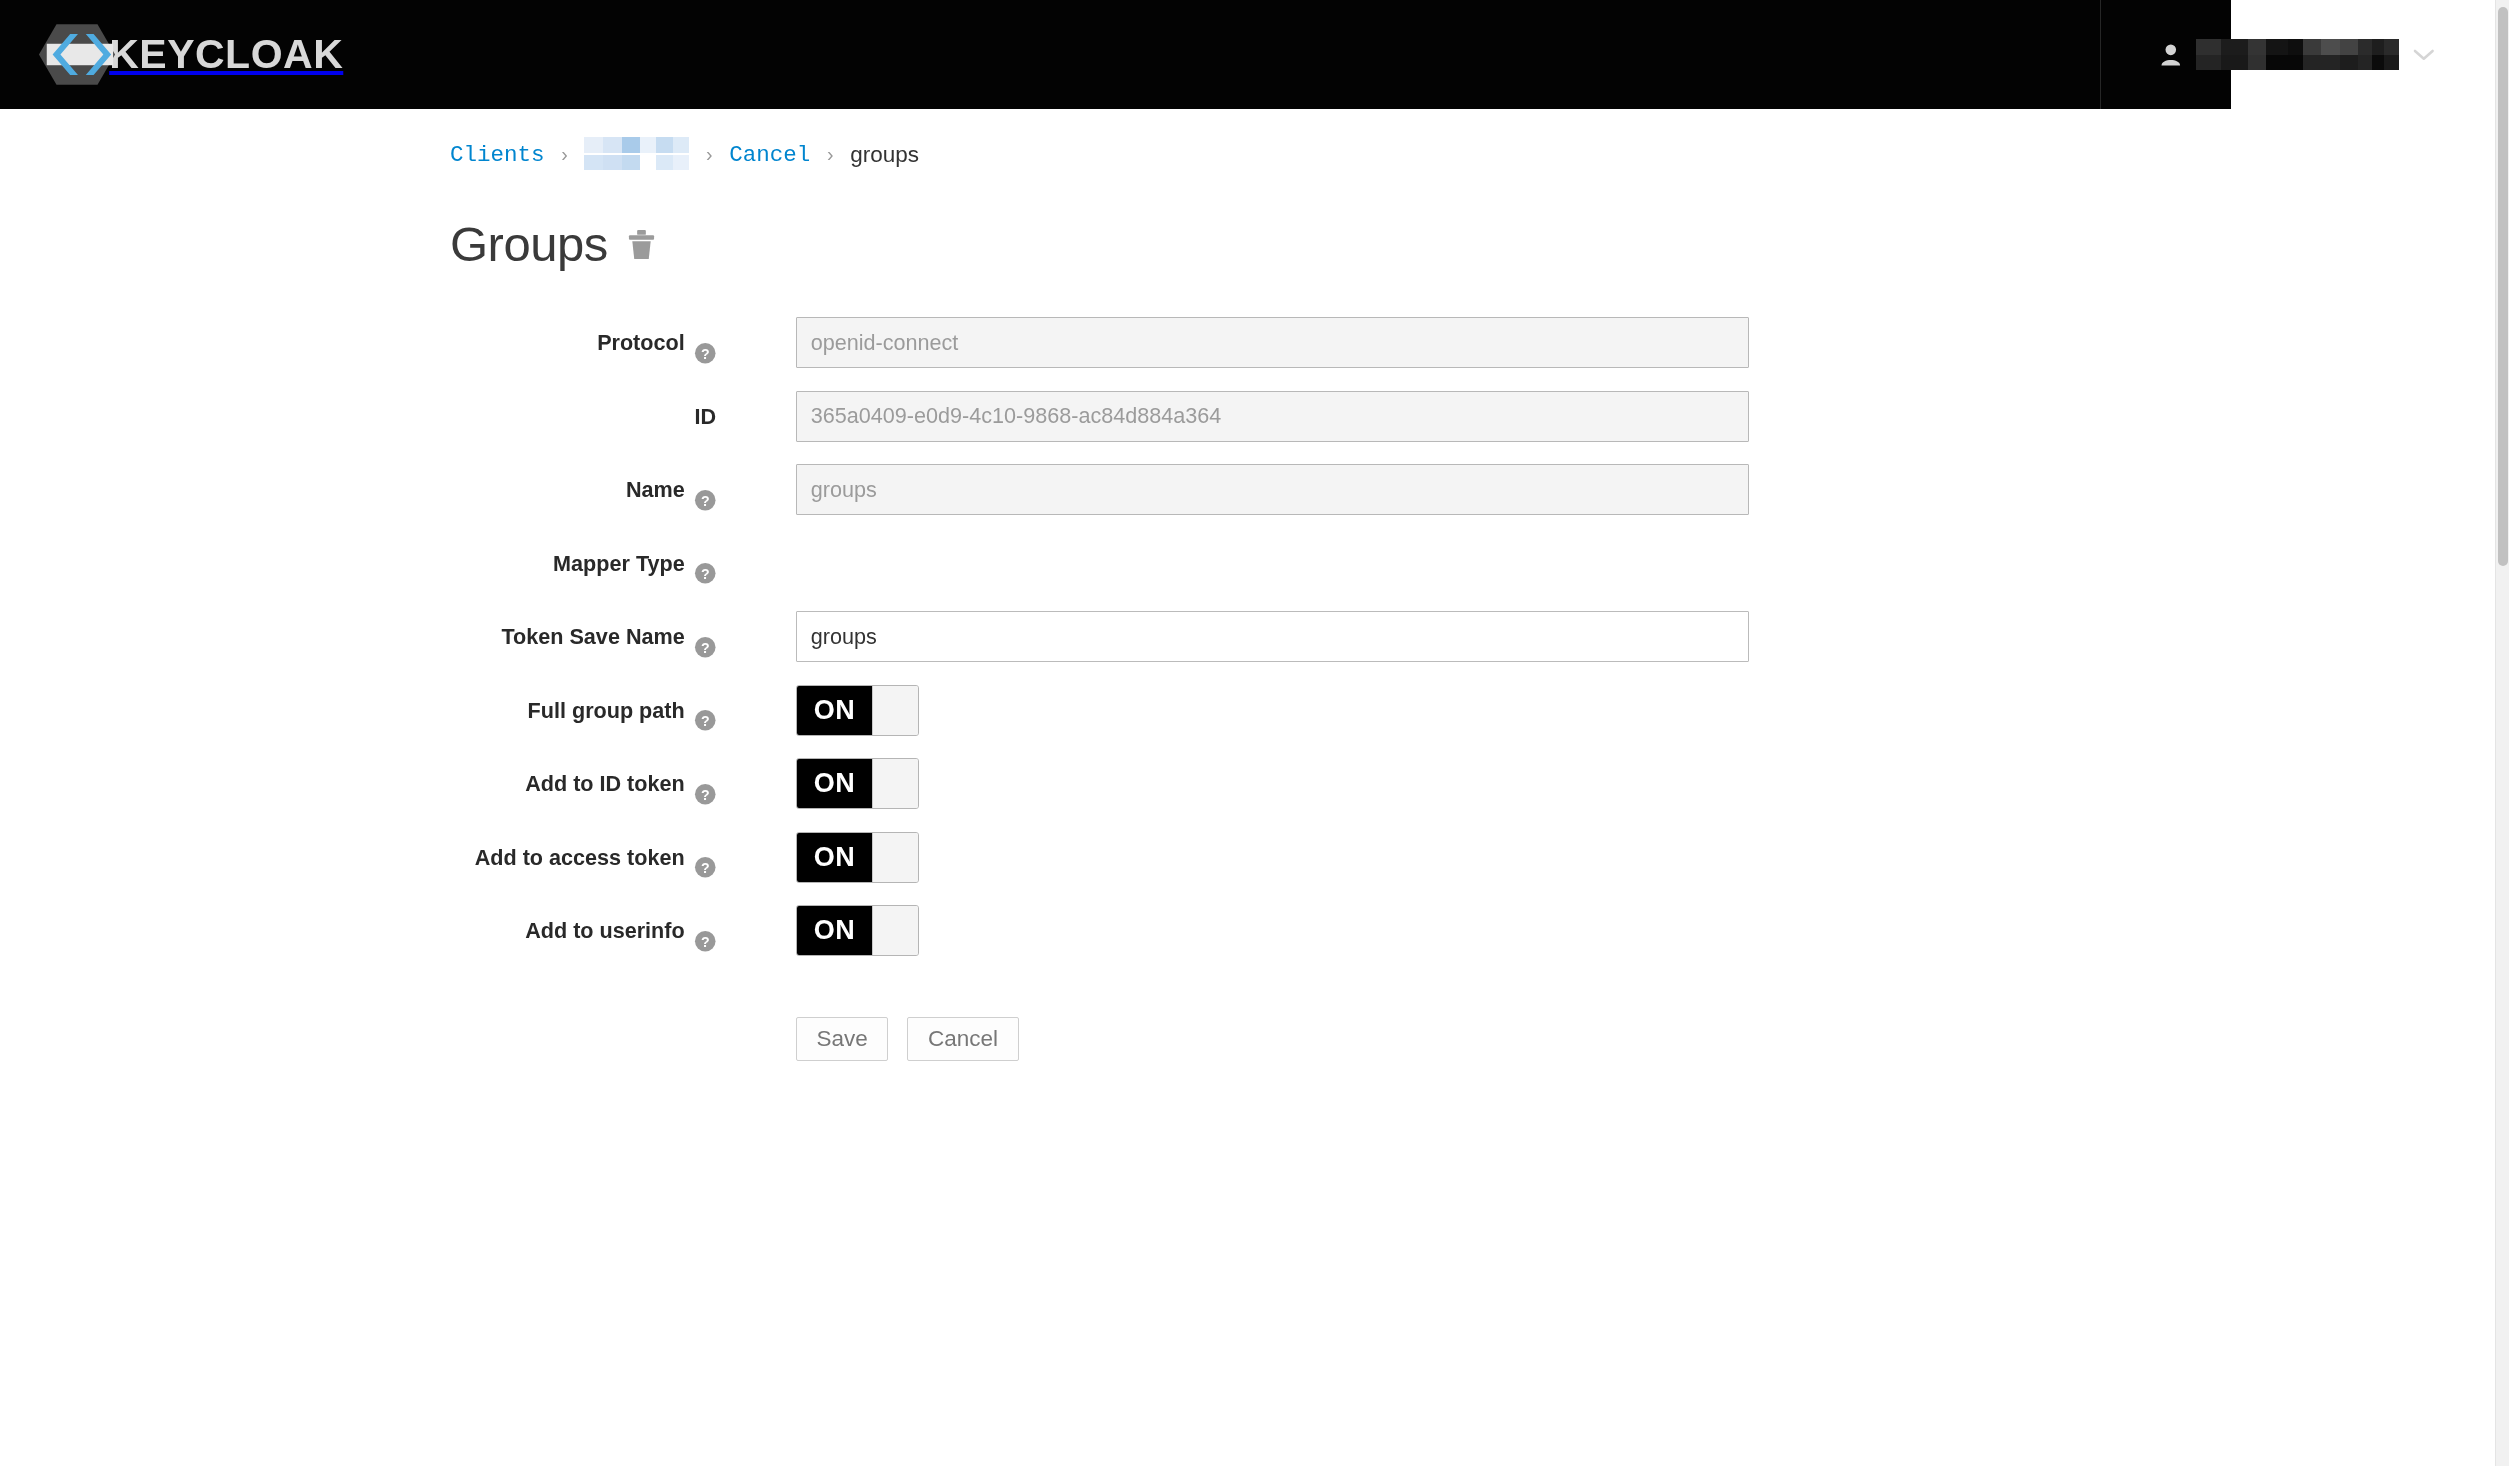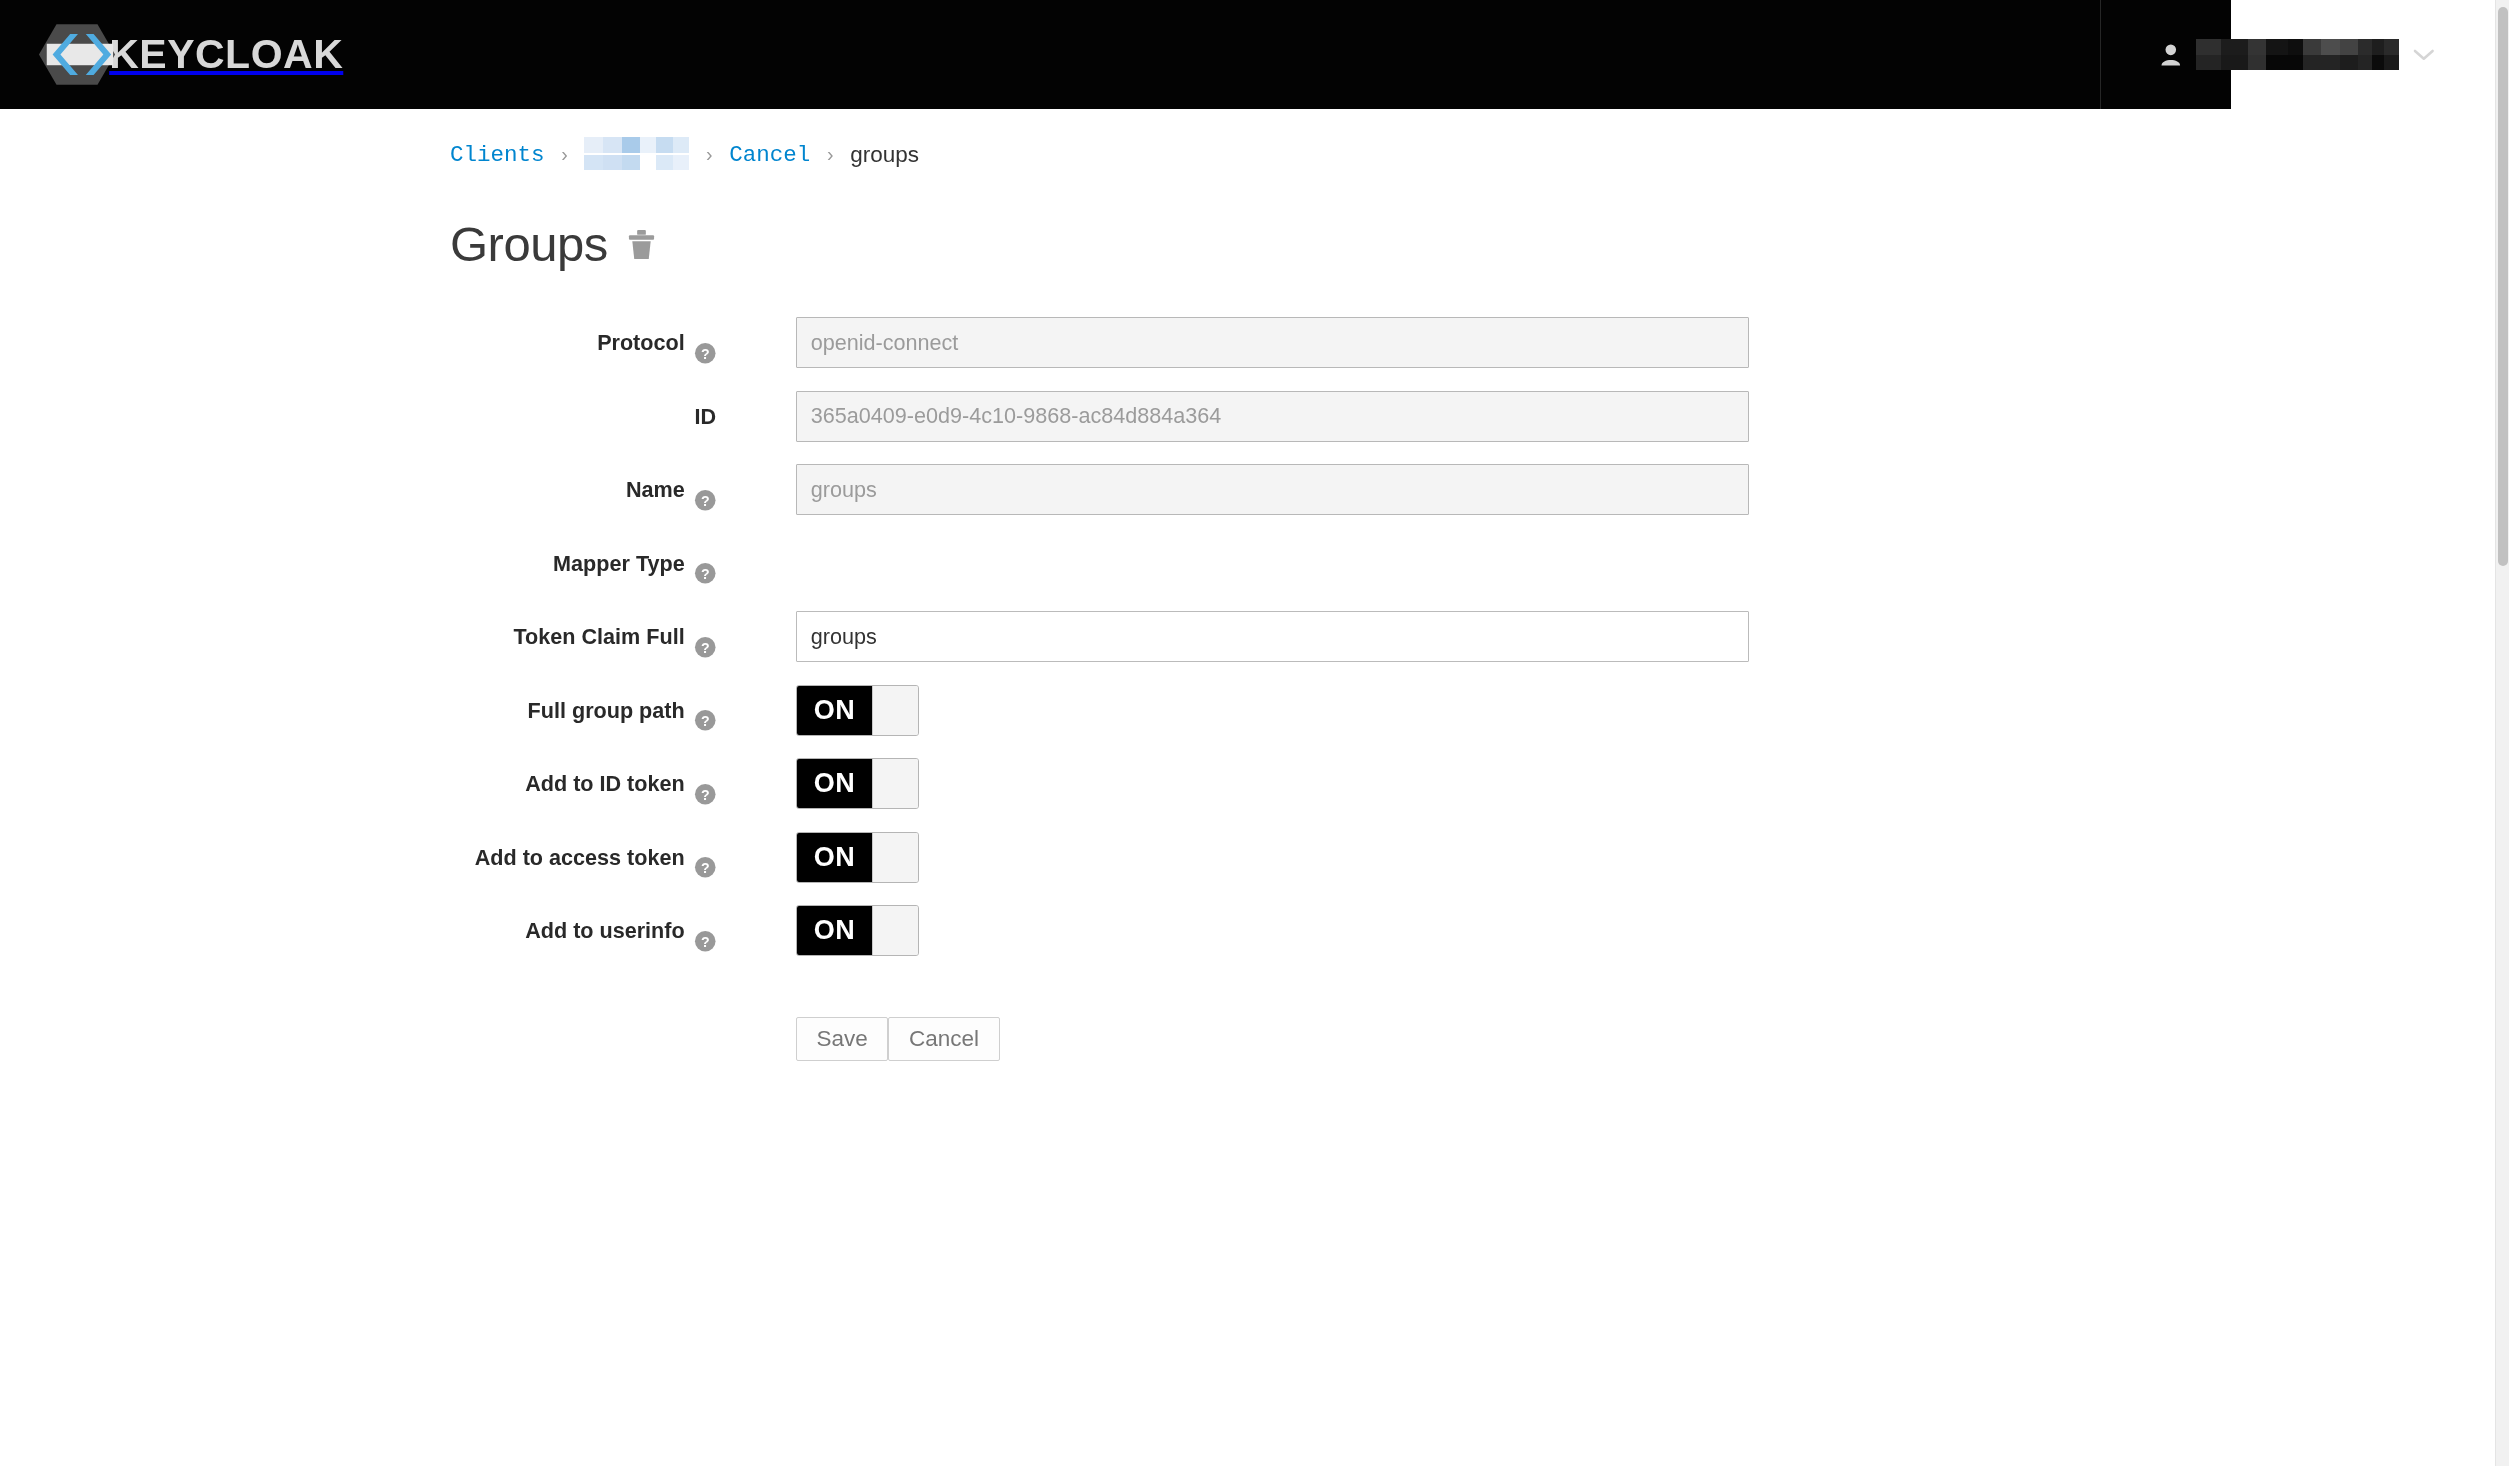--- a/index.html
+++ b/index.html
@@ -209,21 +209,21 @@
   }
   .switch-handle {
     flex: 1;
     background: #f4f4f4;
     border-left: 1px solid #c9c9c9;
   }
 
   
   .btn-row {
     display: flex;
-    gap: 0;
+    gap: 19px;
     margin-top: 61px;
     margin-left: 796px;
   }
   .btn {
     background: #fdfdfd;
     border: 1px solid #cfcfcf;
     border-radius: 2px;
     font-size: 22.5px;
     color: #777777;
     font-family: "Liberation Sans", sans-serif;
@@ -400,21 +400,21 @@
           <svg width="22.5" height="22.5" viewBox="0 0 23 23" style="font-size:22px">
             <circle cx="11.5" cy="11.5" r="10.5" fill="#999999"></circle>
             <text x="11.5" y="17" font-size="14.5" font-weight="700" fill="#ffffff" text-anchor="middle" font-family="Liberation Sans, sans-serif">?</text>
           </svg>
         </span>
       </div>
     </div>
 
     <div class="form-row">
       <div class="form-label">
-        <span class="label-text">Token Claim Full</span>
+        <span class="label-text">Token Save Name</span>
         <span class="help-icon">
           <svg width="22.5" height="22.5" viewBox="0 0 23 23" style="font-size:22px">
             <circle cx="11.5" cy="11.5" r="10.5" fill="#999999"></circle>
             <text x="11.5" y="17" font-size="14.5" font-weight="700" fill="#ffffff" text-anchor="middle" font-family="Liberation Sans, sans-serif">?</text>
           </svg>
         </span>
       </div>
       <div class="form-control-wrap">
         <input class="form-input" type="text" value="groups" style="">
       </div>

